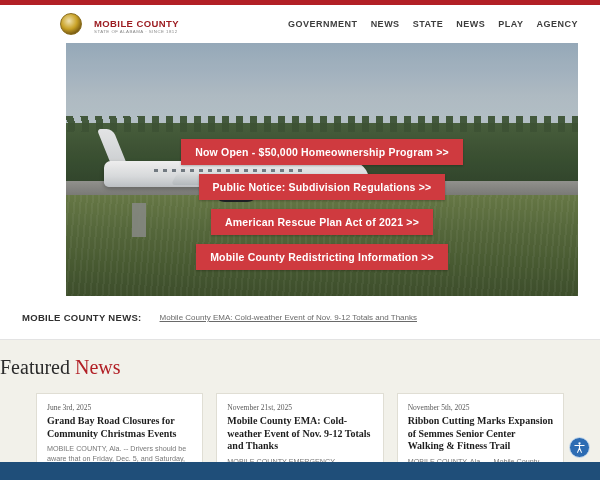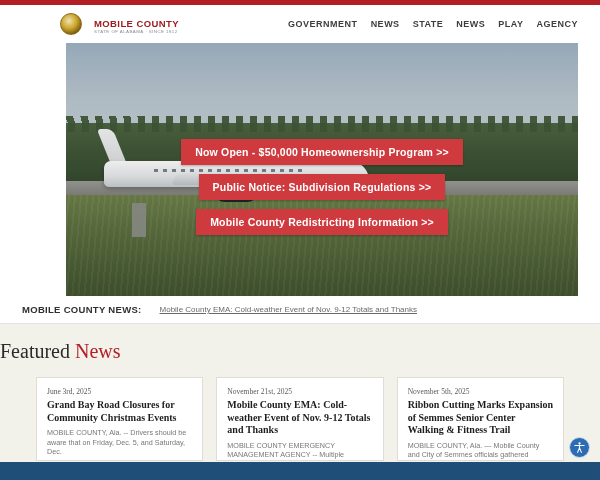--- a/index.html
+++ b/index.html
@@ -141,21 +141,21 @@
   .arrow.right { right: 5px; }
 
   .hero-edge-l, .hero-edge-r {
     position: absolute; top: 0; bottom: 0; width: 22px; background: #fff; z-index: 3;
   }
   .hero-edge-l { left: 0; }
   .hero-edge-r { right: 0; }
 
   
   .ticker {
-    height: 28px;
+    height: 44px;
     background: #fff;
     display: flex; align-items: center;
     padding: 0 22px;
     border-bottom: 1px solid #e3e3e3;
   }
   .ticker-label {
     font-size: 9.5px; font-weight: bold; color: #2f2f2f; letter-spacing: .3px;
   }
   .ticker-text {
     font-size: 8px; color: #6a6a6a; margin-left: 18px;
@@ -254,20 +254,21 @@
       <div class="plane-win"></div>
       <div class="plane-wing"></div>
       <div class="engine"></div>
       <div class="engine e2"></div>
     </div>
     <div class="hero-overlay"></div>
 
     <div class="slides">
       <button class="slide-btn">Now Open - $50,000 Homeownership Program &gt;&gt;</button>
       <button class="slide-btn">Public Notice: Subdivision Regulations &gt;&gt;</button>
+      <button class="slide-btn">American Rescue Plan Act of 2021 &gt;&gt;</button>
       <button class="slide-btn">Mobile County Redistricting Information &gt;&gt;</button>
     </div>
 
     <div class="hero-edge-l"></div>
     <div class="hero-edge-r"></div>
     <div class="arrow left">‹</div>
     <div class="arrow right">›</div>
   </div>
 
   <div class="ticker">

